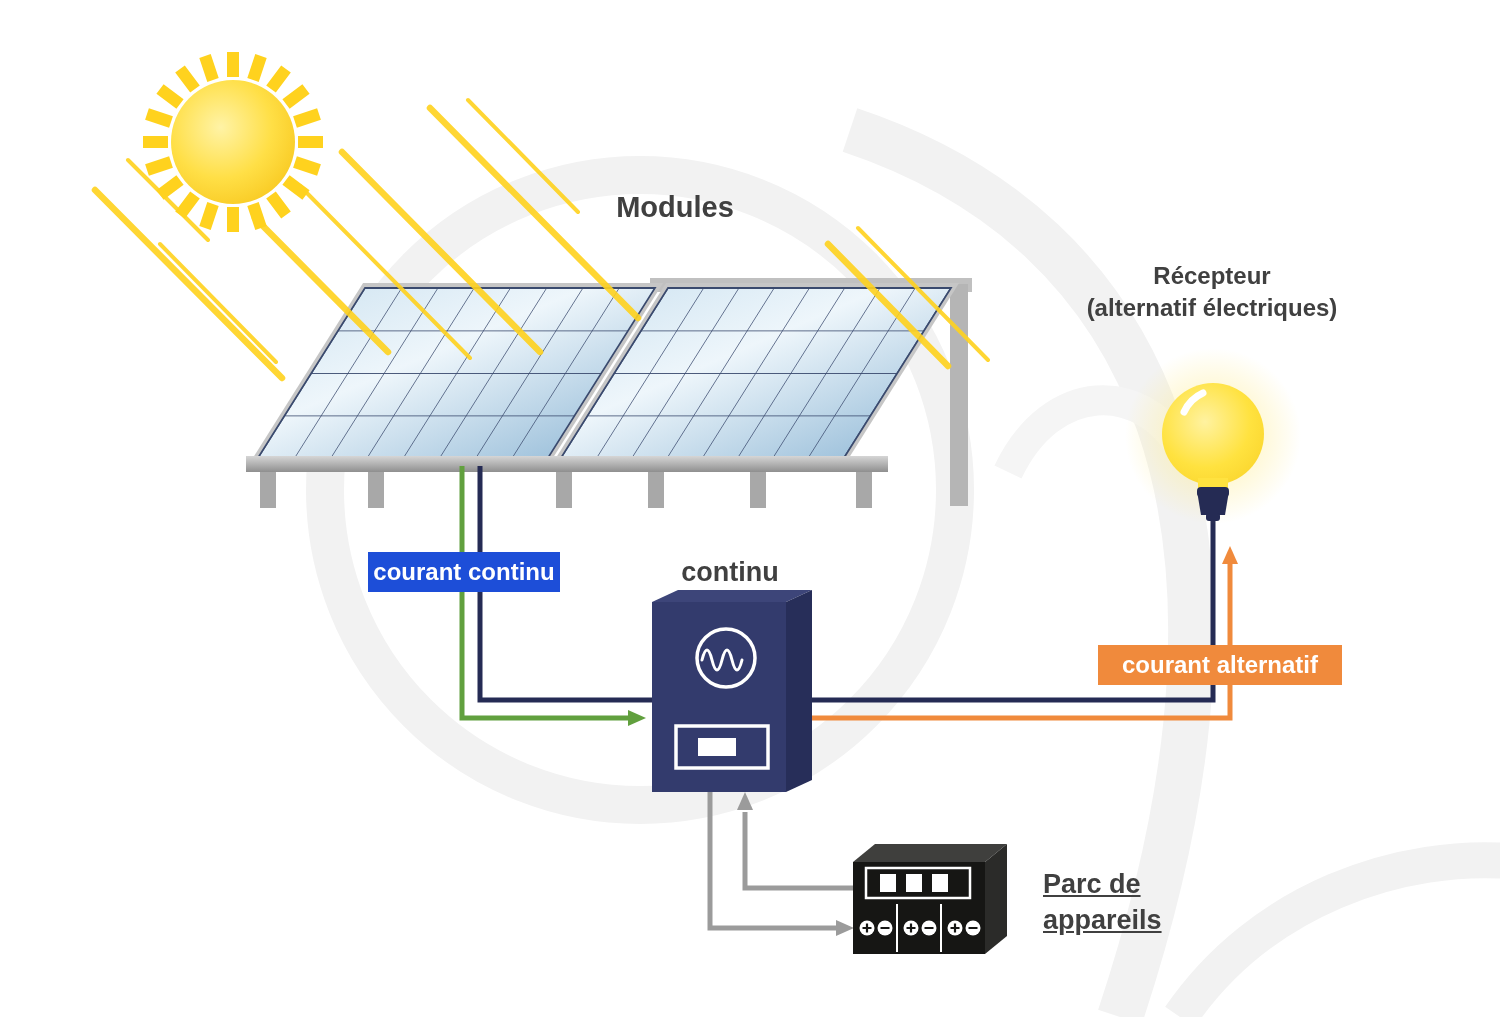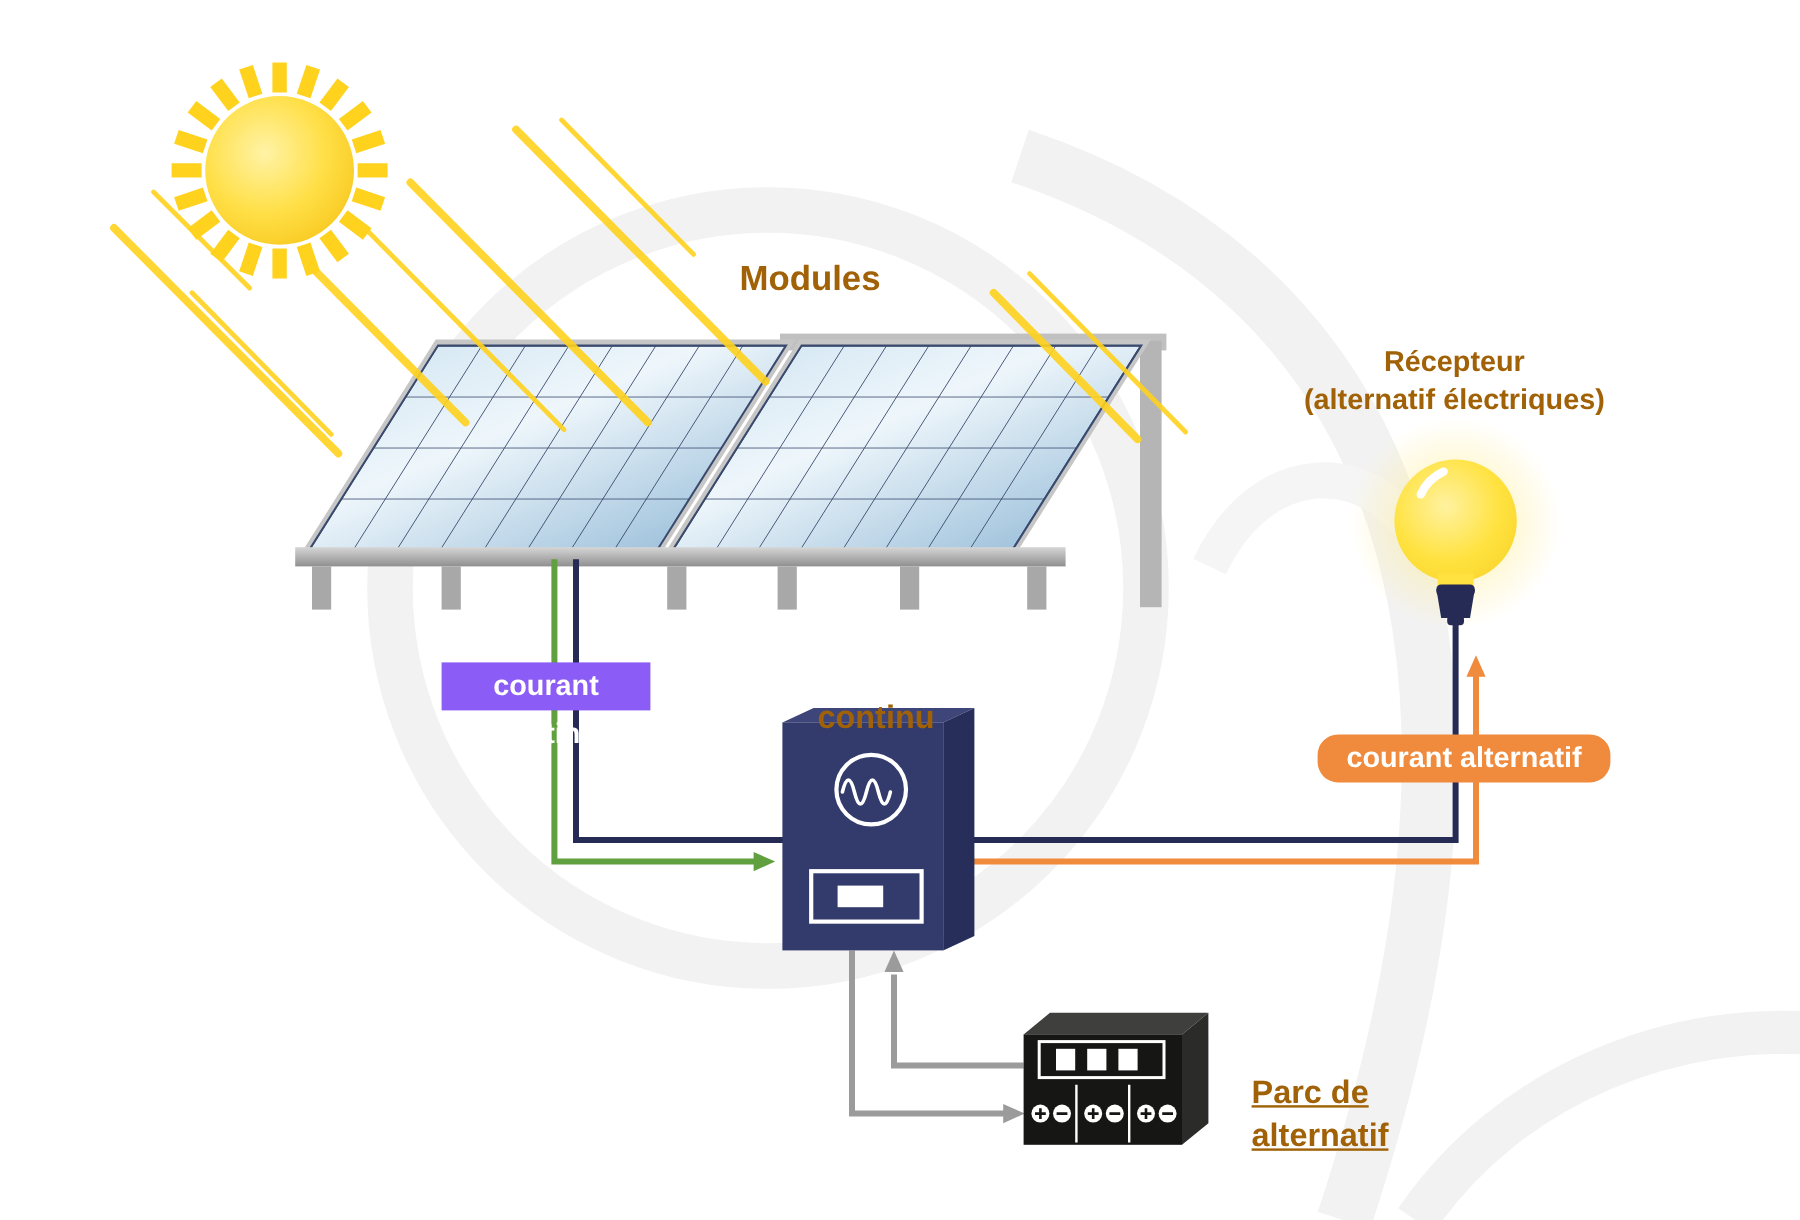--- a/index.html
+++ b/index.html
@@ -2,34 +2,33 @@
 <html><head>
 <meta charset="utf-8">
 <style>
   html,body{margin:0;padding:0;background:#ffffff;}
   .stage{
     position:relative;width:1500px;height:1017px;background:#ffffff;
     overflow:hidden;font-family:"Liberation Sans",sans-serif;
   }
   .stage svg{position:absolute;left:0;top:0;}
   .lbl{
-    position:absolute;color:#a16207;font-weight:bold;text-align:center;
+    position:absolute;color:#404040;font-weight:bold;text-align:center;
     line-height:1.35;
-    margin-top:26px;
   }
   .lbl-modules{left:505px;top:188px;width:340px;font-size:29px;}
   .lbl-recepteur{left:1032px;top:260px;width:360px;font-size:24px;}
   .lbl-onduleur{left:630px;top:554px;width:200px;font-size:27px;}
   .lbl-batteries{left:1043px;top:866px;width:180px;font-size:27px;text-align:left;text-decoration:underline;}
   .badge{
     position:absolute;height:40px;line-height:40px;color:#ffffff;
     font-weight:bold;font-size:24px;text-align:center;
   }
-  .badge-dc{left:368px;top:552px;width:174px;background:#8b5cf6;}
-  .badge-ac{left:1098px;top:612px;width:244px;background:#f08a3c;border-radius:17px;}
+  .badge-dc{left:368px;top:552px;width:192px;background:#1d4ed8;}
+  .badge-ac{left:1098px;top:645px;width:244px;background:#f08a3c;}
 </style>
 </head>
 <body>
 
 <div class="stage">
 
   <svg width="1500" height="1017" viewBox="0 0 1500 1017">
     <defs>
       <radialGradient id="sunGrad" cx="40%" cy="38%" r="75%">
         <stop offset="0%" stop-color="#fff3a6"></stop>
@@ -171,16 +170,16 @@
   </div>
 
   <div class="lbl lbl-onduleur">continu</div>
 
   <div class="badge badge-dc">courant continu</div>
 
   <div class="badge badge-ac">courant alternatif</div>
 
   <div class="lbl lbl-batteries">
     <div>Parc de</div>
-    <div>alternatif</div>
+    <div>appareils</div>
   </div>
 
 </div>
 
 </body></html>

